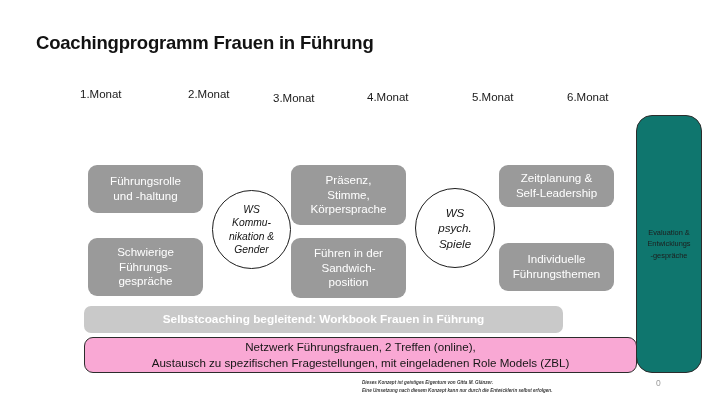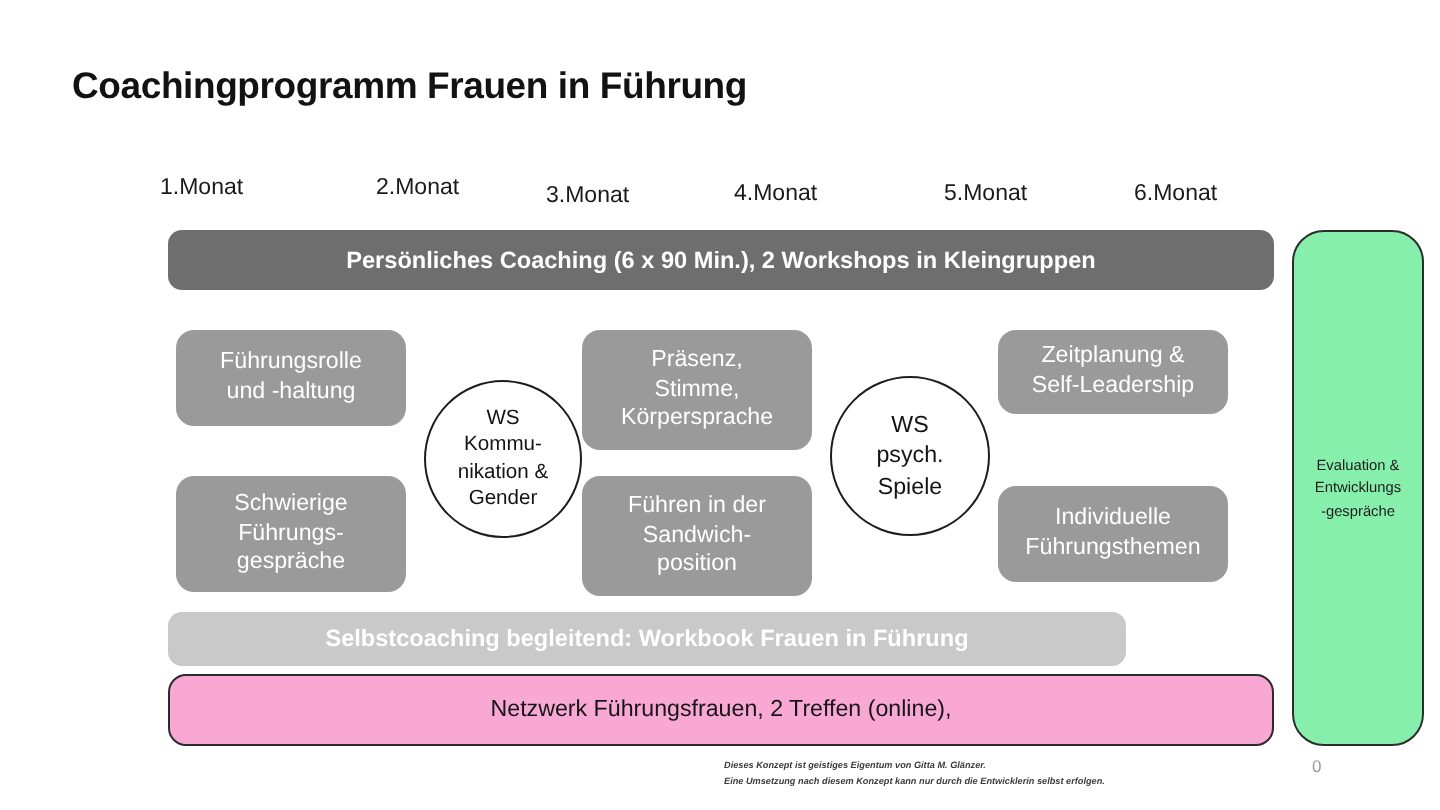--- a/index.html
+++ b/index.html
@@ -136,41 +136,40 @@
   #circle-kommunikation {
     left: 212px; top: 190px;
     width: 79px; height: 79px;
     font-size: 10.3px;
   }
   #circle-psych {
     left: 415px; top: 188px;
     width: 80px; height: 80px;
     font-size: 11.6px;
   }
-  .ws-circle .ws-inner { display: block; }
+  .ws-circle .ws-inner { display: block; font-style: italic; }
 
   
   #evaluation-box {
     position: absolute;
     left: 636px;
     top: 115px;
     width: 66px;
     height: 258px;
     box-sizing: border-box;
     border: 1.2px solid #2c2c2c;
     border-radius: 16px;
-    background: #86efac;
+    background: #0f766e;
     display: flex;
     align-items: center;
     justify-content: center;
     text-align: center;
     color: #1d1d1d;
     font-size: 7.4px;
     line-height: 1.55;
-    margin-left: 10px;
   }
 
   
   #footer-note {
     position: absolute;
     left: 362px;
     top: 379px;
     width: 300px;
     font-size: 4.6px;
     font-style: italic;
@@ -195,21 +194,20 @@
 
   <div id="slide-title">Coachingprogramm Frauen in Führung</div>
 
   <div class="month-label m1">1.Monat</div>
   <div class="month-label m2">2.Monat</div>
   <div class="month-label m3">3.Monat</div>
   <div class="month-label m4">4.Monat</div>
   <div class="month-label m5">5.Monat</div>
   <div class="month-label m6">6.Monat</div>
 
-  <div class="bar" id="coaching-bar">Persönliches Coaching (6 x 90 Min.), 2 Workshops in Kleingruppen</div>
 
   <div class="topic-box" id="box-fuehrungsrolle">
     <div>
       <span>Führungsrolle</span><br>
       <span>und -haltung</span>
     </div>
   </div>
   <div class="topic-box" id="box-schwierige">
     <div>
       <span>Schwierige</span><br>
@@ -268,20 +266,21 @@
       <span>Evaluation &amp;</span><br>
       <span>Entwicklungs</span><br>
       <span>-gespräche</span>
     </div>
   </div>
 
   <div class="bar" id="selbstcoaching-bar">Selbstcoaching begleitend: Workbook Frauen in Führung</div>
 
   <div class="bar" id="netzwerk-box">
     <span>Netzwerk Führungsfrauen, 2 Treffen (online),</span>
+    <span>Austausch zu spezifischen Fragestellungen, mit eingeladenen Role Models (ZBL)</span>
   </div>
 
   <div id="footer-note">
     <span>Dieses Konzept ist geistiges Eigentum von Gitta M. Glänzer.</span>
     <span>Eine Umsetzung nach diesem Konzept kann nur durch die Entwicklerin selbst erfolgen.</span>
   </div>
 
   <div id="page-number">0</div>
 
 </div>

